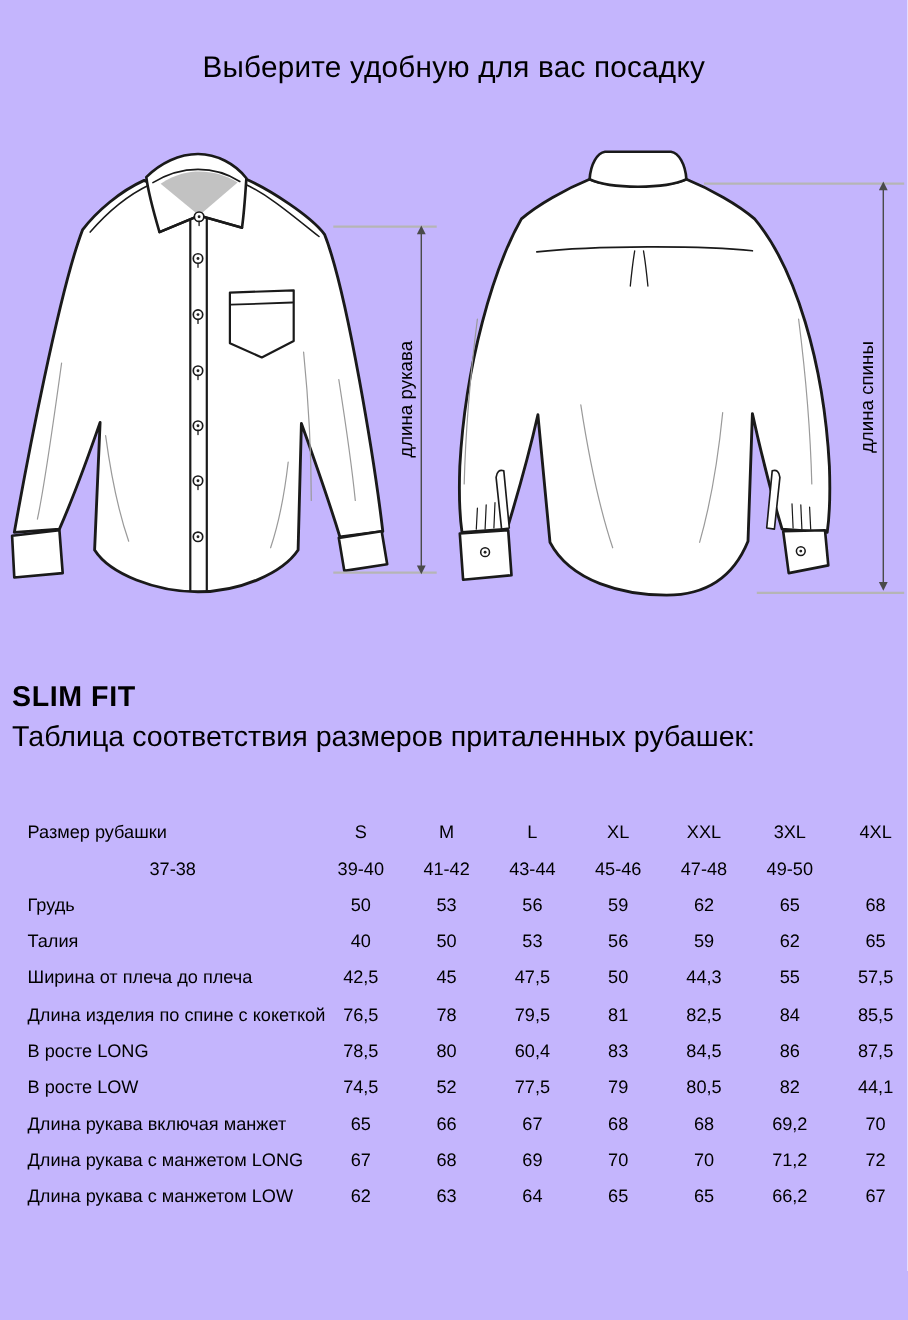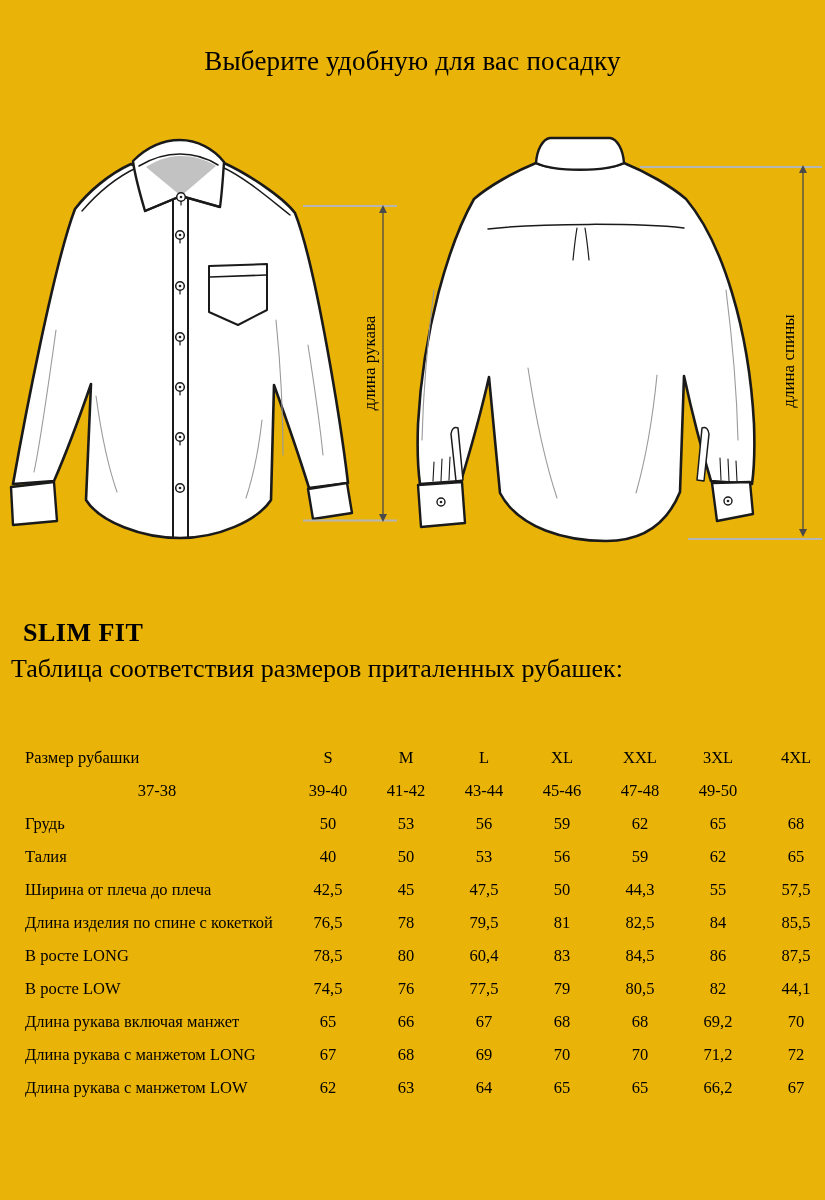--- a/index.html
+++ b/index.html
@@ -1,25 +1,25 @@
 <!DOCTYPE html>
 <html><head>
 <meta charset="utf-8">
 <style>
   html,body{margin:0;padding:0;background:#fff;}
   .page{
-    position:relative;width:825px;height:1200px;background:#eab308;
-    font-family:Liberation Serif, serif;color:#000;overflow:hidden;
+    position:relative;width:825px;height:1200px;background:#c4b5fd;
+    font-family:Liberation Sans, sans-serif;color:#000;overflow:hidden;
   }
   .title{
     position:absolute;top:44px;left:0;width:825px;text-align:center;
     font-size:27px;line-height:34px;font-weight:400;letter-spacing:.2px;
   }
   .fit-heading{
-    position:absolute;left:11px;top:618px;font-size:26px;font-weight:700;letter-spacing:.5px;margin-left:12px;
+    position:absolute;left:11px;top:618px;font-size:26px;font-weight:700;letter-spacing:.5px;
   }
   .subtitle{
     position:absolute;left:11px;top:654px;font-size:26px;font-weight:400;
   }
   .diagram{position:absolute;left:0;top:130px;width:825px;height:440px;}
   .size-table{
     position:absolute;left:14px;top:741px;width:810px;
     font-size:16.5px;
   }
   .t-row{
@@ -271,21 +271,21 @@
       <span class="t-cell">80</span>
       <span class="t-cell">60,4</span>
       <span class="t-cell">83</span>
       <span class="t-cell">84,5</span>
       <span class="t-cell">86</span>
       <span class="t-cell">87,5</span>
     </div>
     <div class="t-row">
       <span class="t-label">В росте LOW</span>
       <span class="t-cell">74,5</span>
-      <span class="t-cell">76</span>
+      <span class="t-cell">52</span>
       <span class="t-cell">77,5</span>
       <span class="t-cell">79</span>
       <span class="t-cell">80,5</span>
       <span class="t-cell">82</span>
       <span class="t-cell">44,1</span>
     </div>
     <div class="t-row">
       <span class="t-label">Длина рукава включая манжет</span>
       <span class="t-cell">65</span>
       <span class="t-cell">66</span>

